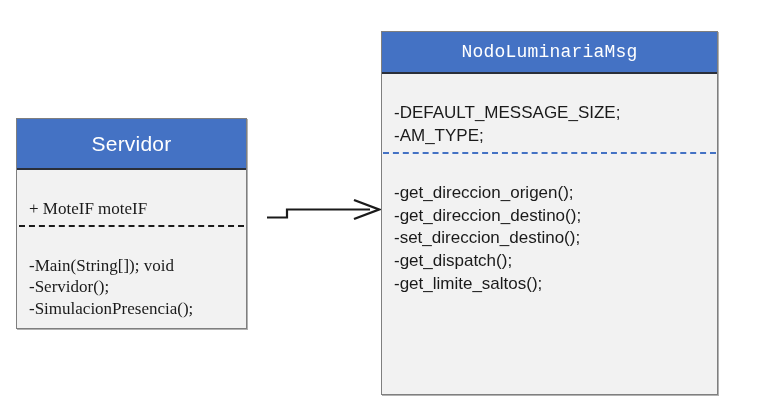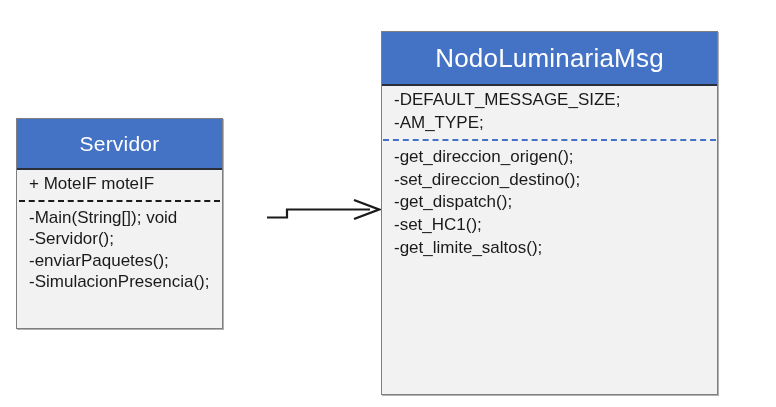--- a/index.html
+++ b/index.html
@@ -34,20 +34,21 @@
     text-align: center;
     border-bottom: 2px solid #2a2f3a;
     display: flex;
     align-items: center;
     justify-content: center;
     letter-spacing: 0.2px;
   }
   .uml-compartment {
     box-sizing: border-box;
     padding: 3px 0 3px 0;
+    margin-top: 25px;
   }
   .uml-line {
     box-sizing: border-box;
     color: #1a1a1a;
     white-space: pre;
     line-height: 21.6px;
     padding-left: 12px;
   }
 
   
@@ -64,42 +65,44 @@
   .sep-blue {
     border-top: 2px dashed #4472c4;
     margin-left: 1px;
     margin-right: 1px;
   }
 
   
   #class-servidor {
     left: 16px;
     top: 118px;
-    width: 207px;
+    width: 231px;
     height: 211px;
   }
   #class-servidor .uml-header {
     height: 51px;
     font-size: 21px;
   }
   #class-servidor .uml-line {
     font-size: 17px;
     line-height: 21.5px;
+    font-family: Liberation Serif, serif;
   }
 
   
   #class-nodoluminariamsg {
     left: 381px;
     top: 31px;
     width: 337px;
     height: 364px;
   }
   #class-nodoluminariamsg .uml-header {
-    height: 54px;
-    font-size: 26px;
+    height: 42px;
+    font-size: 18px;
+    font-family: Liberation Mono, monospace;
   }
   #class-nodoluminariamsg .uml-line {
     font-size: 17px;
     line-height: 22.6px;
   }
 
   
   #connector {
     position: absolute;
     left: 0;
@@ -128,37 +131,36 @@
 
     <div class="uml-compartment">
       <div class="uml-line">+ MoteIF moteIF</div>
     </div>
 
     <div class="sep sep-dark"></div>
 
     <div class="uml-compartment">
       <div class="uml-line">-Main(String[]); void</div>
       <div class="uml-line">-Servidor();</div>
-      <div class="uml-line">-enviarPaquetes();</div>
       <div class="uml-line">-SimulacionPresencia();</div>
     </div>
   </div>
 
   <div class="uml-class" id="class-nodoluminariamsg">
     <div class="uml-header">NodoLuminariaMsg</div>
 
     <div class="uml-compartment">
       <div class="uml-line">-DEFAULT_MESSAGE_SIZE;</div>
       <div class="uml-line">-AM_TYPE;</div>
     </div>
 
     <div class="sep sep-blue"></div>
 
     <div class="uml-compartment">
       <div class="uml-line">-get_direccion_origen();</div>
+      <div class="uml-line">-get_direccion_destino();</div>
       <div class="uml-line">-set_direccion_destino();</div>
       <div class="uml-line">-get_dispatch();</div>
-      <div class="uml-line">-set_HC1();</div>
       <div class="uml-line">-get_limite_saltos();</div>
     </div>
   </div>
 
 </div>
 
 </body></html>

